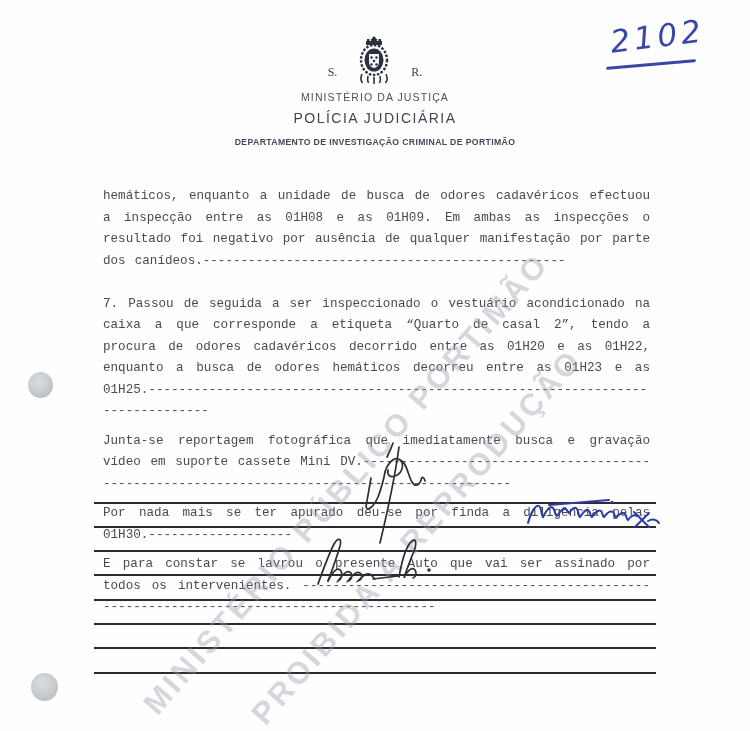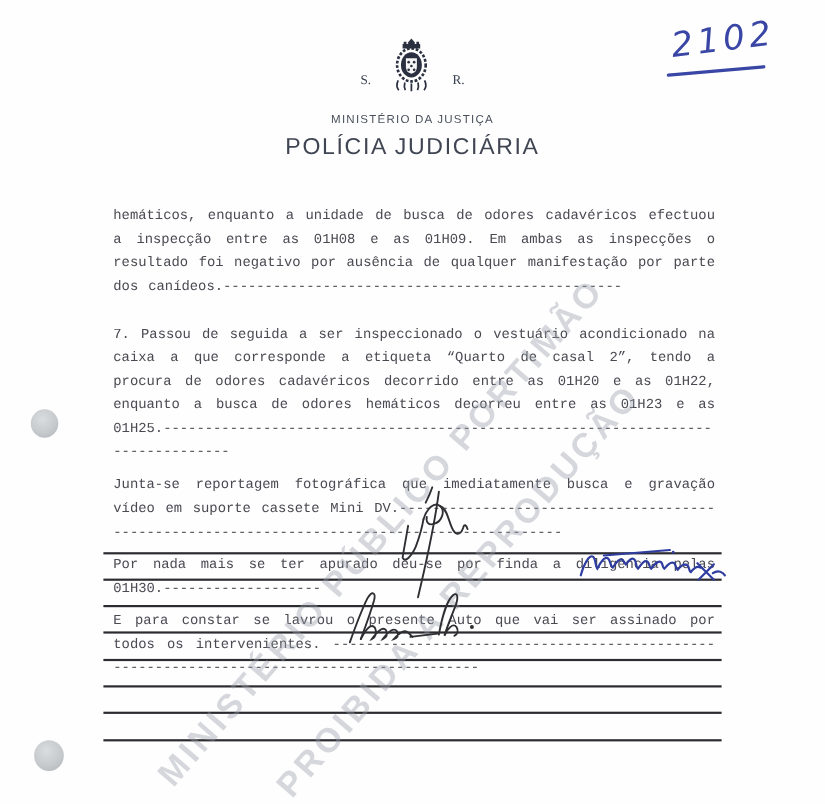--- a/index.html
+++ b/index.html
@@ -14,22 +14,22 @@
     font-family:"DejaVu Sans",sans-serif;z-index:8;
   }
   .pagenum-underline{
     position:absolute;top:63px;left:606px;width:90px;height:3px;background:#3946a6;
     transform:rotate(-5deg);border-radius:2px;z-index:8;
   }
   
   .header{position:absolute;top:38px;left:0;width:750px;text-align:center;z-index:2;}
   .crest-row{display:flex;align-items:flex-end;justify-content:center;gap:16px;height:52px;}
   .initial{font-family:"Liberation Serif",serif;font-size:12px;color:#3a4150;margin-bottom:10px;}
-  .ministry{margin-top:13px;font-size:10.5px;letter-spacing:1.1px;color:#4a505c;}
-  .pj-title{margin-top:7px;font-size:21px;letter-spacing:1.5px;color:#3f4552;}
+  .ministry{margin-top:1px;font-size:10.5px;letter-spacing:1.1px;color:#4a505c;}
+  .pj-title{margin-top:7px;font-size:14px;letter-spacing:1.5px;color:#3f4552;}
   .department{margin-top:11px;font-size:8.7px;font-weight:bold;letter-spacing:0.35px;color:#434956;}
   
   .body-text{
     position:absolute;left:95px;top:178px;width:563px;z-index:2;
     font-size:12.6px;line-height:21.5px;text-align:justify;color:#4a4a52;word-spacing:1.5px;
   }
   .body-text p{margin:8px;font-family:Liberation Mono, monospace;}
   .gap-after{margin-bottom:21.5px !important;}
   
   .rule{position:absolute;left:94px;width:562px;height:2px;background:#2b2b30;z-index:2;}
@@ -75,20 +75,21 @@
           <circle cx="21" cy="27" r="1.2" fill="#2a3040"></circle>
           <circle cx="18.5" cy="30.5" r="1.2" fill="#2a3040"></circle>
           <circle cx="23.5" cy="30.5" r="1.2" fill="#2a3040"></circle>
           <path d="M9 40 q-2.5 5 0.5 9 M33 40 q2.5 5 -0.5 9 M15 42 q-1 4 0.5 7 M27 42 q1 4 -0.5 7 M21 43 v7" stroke="#2a3040" stroke-width="1.6" fill="none"></path>
         </svg>
       </span>
       <span class="initial">R.</span>
     </div>
     <div class="ministry">MINISTÉRIO DA JUSTIÇA</div>
     <div class="pj-title">POLÍCIA JUDICIÁRIA</div>
+    <div class="department">DEPARTAMENTO DE INVESTIGAÇÃO CRIMINAL DE PORTIMÃO</div>
   </div>
 
   <div class="body-text">
     <p class="gap-after">hemáticos, enquanto a unidade de busca de odores cadavéricos efectuou a inspecção entre as 01H08 e as 01H09. Em ambas as inspecções o resultado foi negativo por ausência de qualquer manifestação por parte dos canídeos.------------------------------------------------</p>
     <p>7. Passou de seguida a ser inspeccionado o vestuário acondicionado na caixa a que corresponde a etiqueta “Quarto de casal 2”, tendo a procura de odores cadavéricos decorrido entre as 01H20 e as 01H22, enquanto a busca de odores hemáticos decorreu entre as 01H23 e as 01H25.--------------------------------------------------------------------------------</p>
     <p>Junta-se reportagem fotográfica que imediatamente busca e gravação vídeo em suporte cassete Mini DV.--------------------------------------------------------------------------------------------</p>
     <p>Por nada mais se ter apurado deu-se por finda a diligência pelas 01H30.-------------------</p>
     <p>E para constar se lavrou o presente Auto que vai ser assinado por todos os intervenientes. ------------------------------------------------------------------------------------------</p>
   </div>
 

